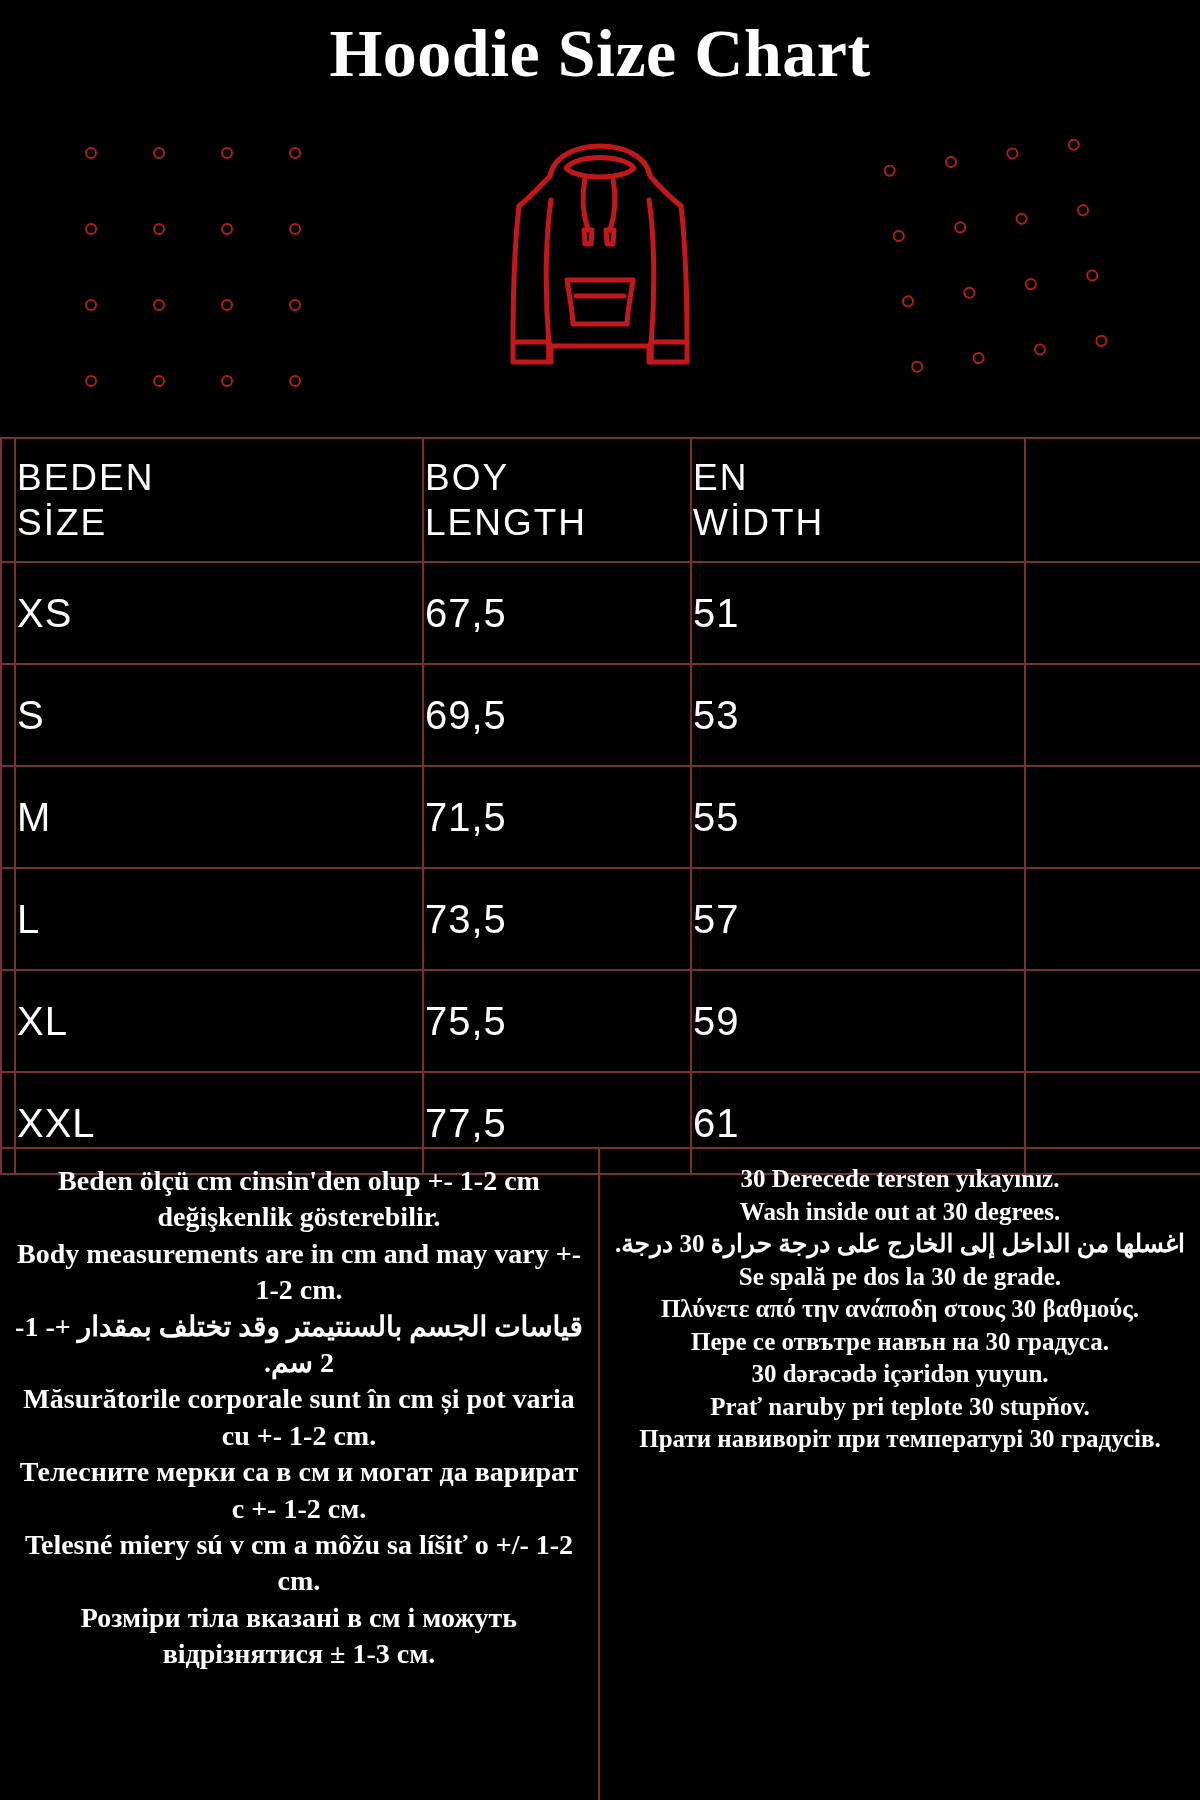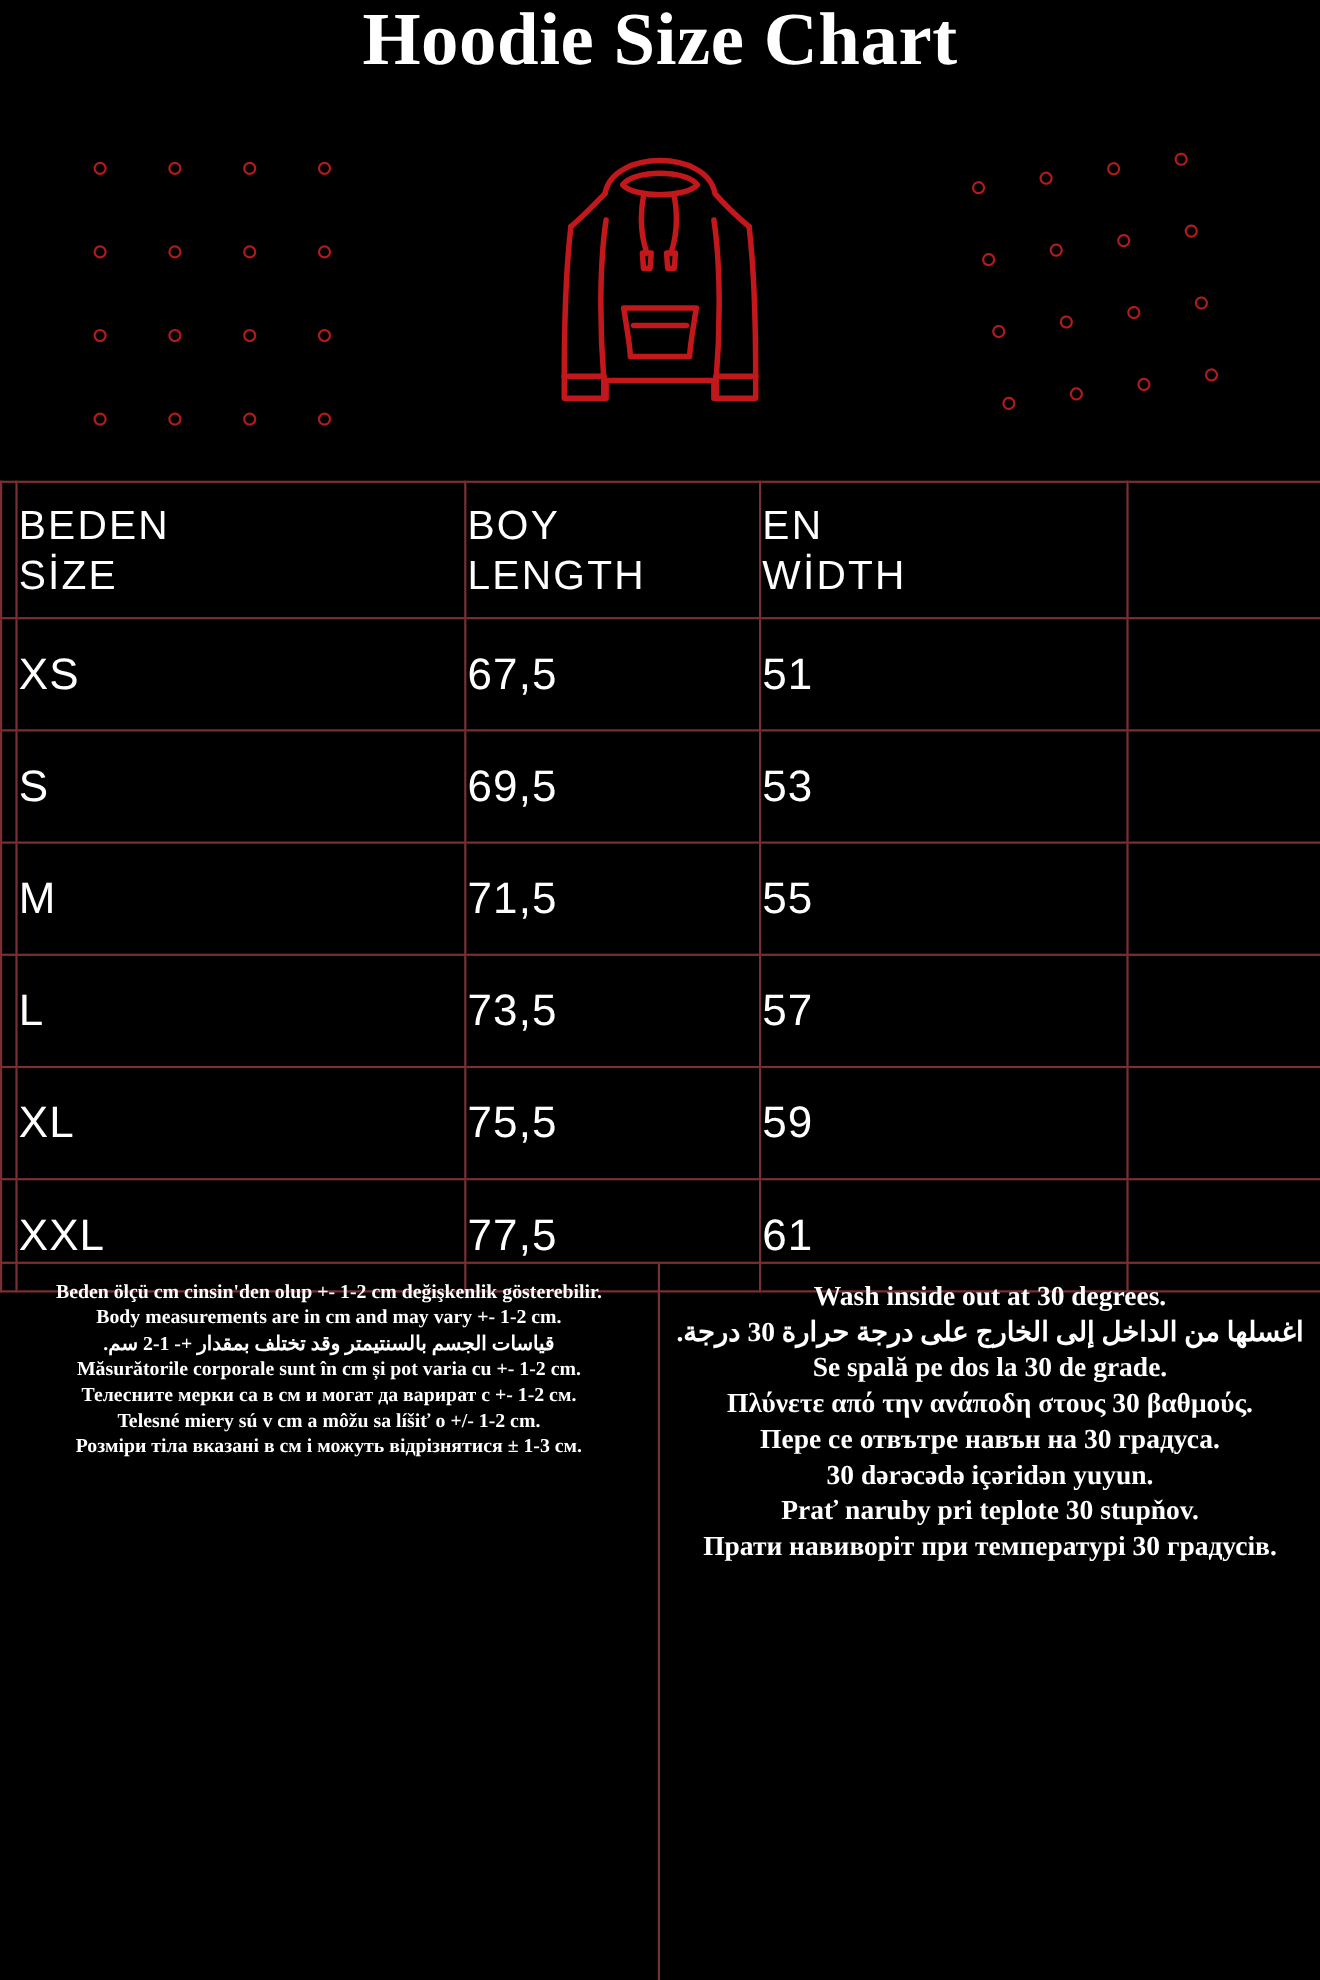--- a/index.html
+++ b/index.html
@@ -22,21 +22,21 @@
   }
 
   
   .header {
     position: relative;
     height: 437px;
     width: 100%;
   }
   .title {
     position: absolute;
-    top: 0;
+    top: 18px;
     left: 0;
     width: 100%;
     text-align: center;
     font-family: "Liberation Serif", serif;
     font-weight: bold;
     font-size: 68px;
     letter-spacing: 0.5px;
     color: #ffffff;
     line-height: 1.05;
   }
@@ -132,21 +132,21 @@
     box-sizing: border-box;
     padding: 14px 14px 0 14px;
     font-family: "Liberation Serif", serif;
     font-weight: bold;
     text-align: center;
     line-height: 1.30;
     color: #ffffff;
   }
   .note-left {
     width: 600px;
-    font-size: 18px;
+    font-size: 28px;
     border-right: 2px solid #7a2f33;
   }
   .note-right {
     width: 600px;
     font-size: 25px;
   }
   .note-line { margin: 0; }
   .rtl { direction: rtl; unicode-bidi: embed; }
 </style>
 </head>
@@ -303,20 +303,21 @@
     <div class="note-col note-left">
       <p class="note-line">Beden ölçü cm cinsin'den olup +- 1-2 cm değişkenlik gösterebilir.</p>
       <p class="note-line">Body measurements are in cm and may vary +- 1-2 cm.</p>
       <p class="note-line rtl">قياسات الجسم بالسنتيمتر وقد تختلف بمقدار +- 1-2 سم.</p>
       <p class="note-line">Măsurătorile corporale sunt în cm și pot varia cu +- 1-2 cm.</p>
       <p class="note-line">Телесните мерки са в см и могат да варират с +- 1-2 см.</p>
       <p class="note-line">Telesné miery sú v cm a môžu sa líšiť o +/- 1-2 cm.</p>
       <p class="note-line">Розміри тіла вказані в см і можуть відрізнятися ± 1-3 см.</p>
     </div>
     <div class="note-col note-right">
+      <p class="note-line">30 Derecede tersten yıkayınız.</p>
       <p class="note-line">Wash inside out at 30 degrees.</p>
       <p class="note-line rtl">اغسلها من الداخل إلى الخارج على درجة حرارة 30 درجة.</p>
       <p class="note-line">Se spală pe dos la 30 de grade.</p>
       <p class="note-line">Πλύνετε από την ανάποδη στους 30 βαθμούς.</p>
       <p class="note-line">Пере се отвътре навън на 30 градуса.</p>
       <p class="note-line">30 dərəcədə içəridən yuyun.</p>
       <p class="note-line">Prať naruby pri teplote 30 stupňov.</p>
       <p class="note-line">Прати навиворіт при температурі 30 градусів.</p>
     </div>
   </div>

